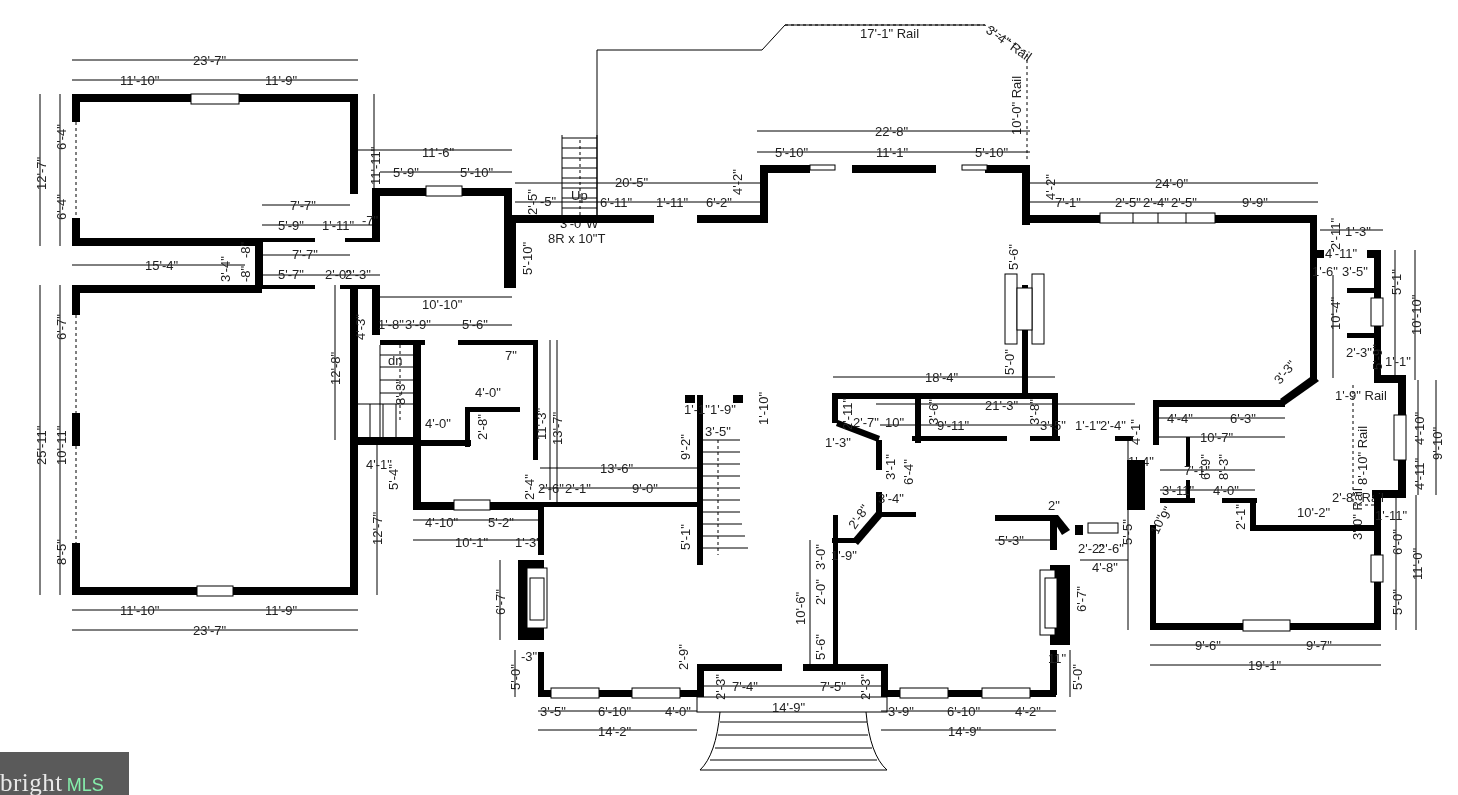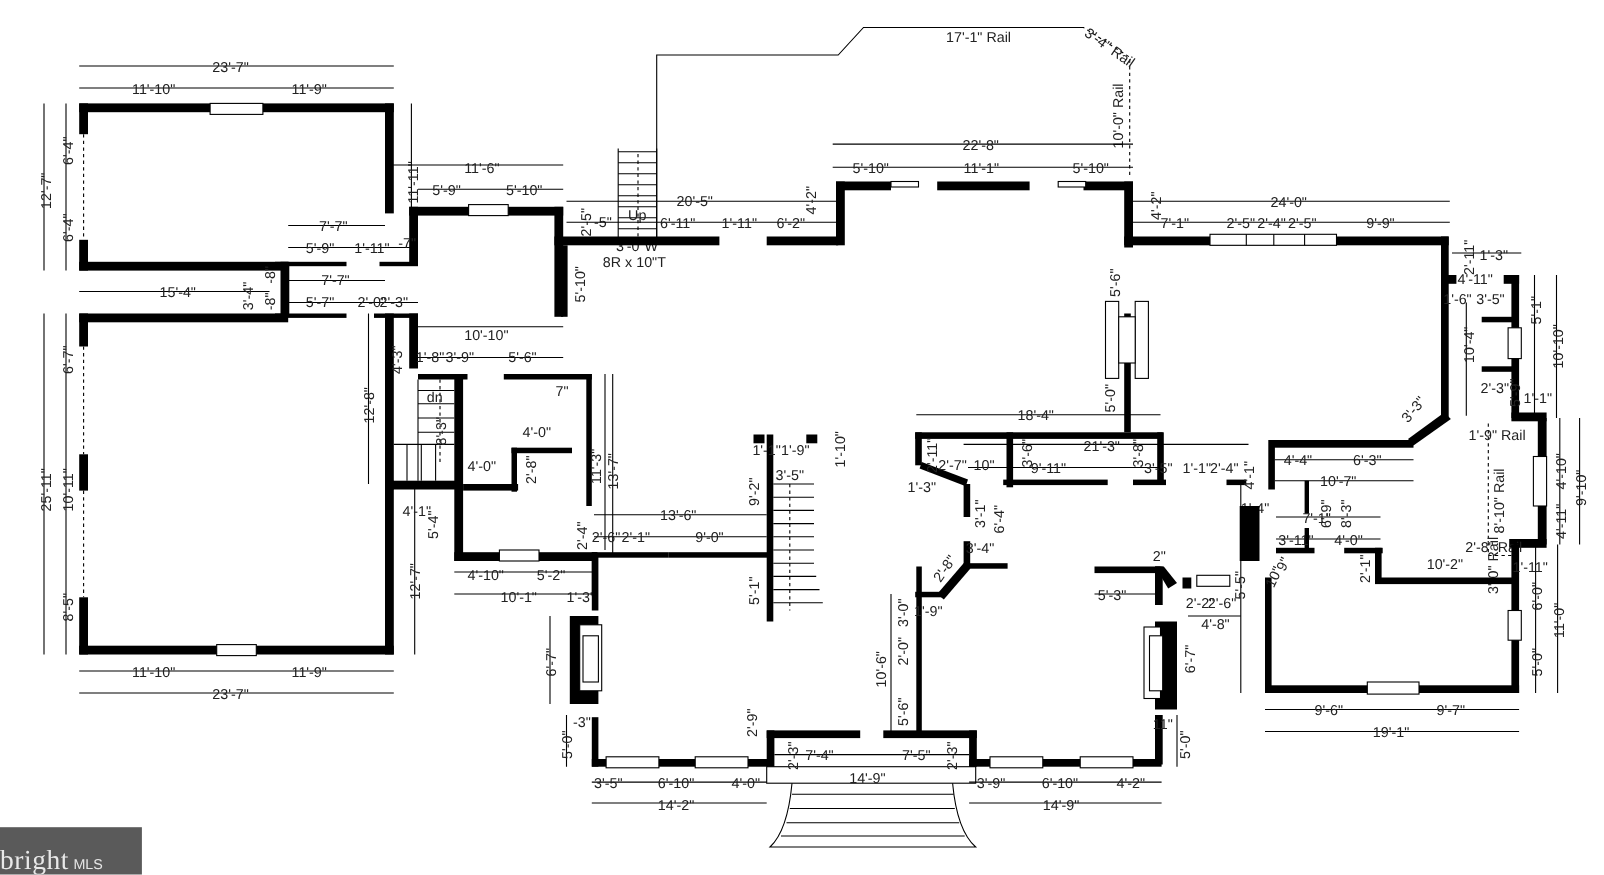--- a/index.html
+++ b/index.html
@@ -5,21 +5,21 @@
   html,body{margin:0;padding:0;background:#ffffff;}
   body{width:1458px;height:795px;overflow:hidden;position:relative;font-family:"Liberation Sans",sans-serif;}
   #plan{position:absolute;left:0;top:0;width:1458px;height:795px;}
   .w{fill:#000;}
   .dim{stroke:#000;stroke-width:1;fill:none;}
   .dash{stroke:#000;stroke-width:1;fill:none;stroke-dasharray:3 3;}
   .win{fill:#fff;stroke:#000;stroke-width:1;}
   text.lbl{font-family:"Liberation Sans",sans-serif;font-size:13px;fill:#222;}
   .logo{position:absolute;left:0;top:752px;width:129px;height:61px;background:#5a5a5a;display:flex;align-items:center;justify-content:flex-start;gap:4px;}
   .logo .b{font-family:"Liberation Serif",serif;font-size:25px;color:#e8e8e8;letter-spacing:0.5px;}
-  .logo .m{font-family:"Liberation Sans",sans-serif;font-size:13px;color:#e5e5e5;margin-top:6px;}
+  .logo .m{font-family:"Liberation Sans",sans-serif;font-size:18px;color:#86efac;margin-top:6px;}
 </style>
 </head>
 <body>
 
 <svg id="plan" viewBox="0 0 1458 795" xmlns="http://www.w3.org/2000/svg">
 
   <g>
     <rect class="w" x="72" y="94" width="286" height="8"></rect>
     <rect class="w" x="72" y="94" width="8" height="28"></rect>
     <rect class="w" x="72" y="218" width="8" height="28"></rect>

